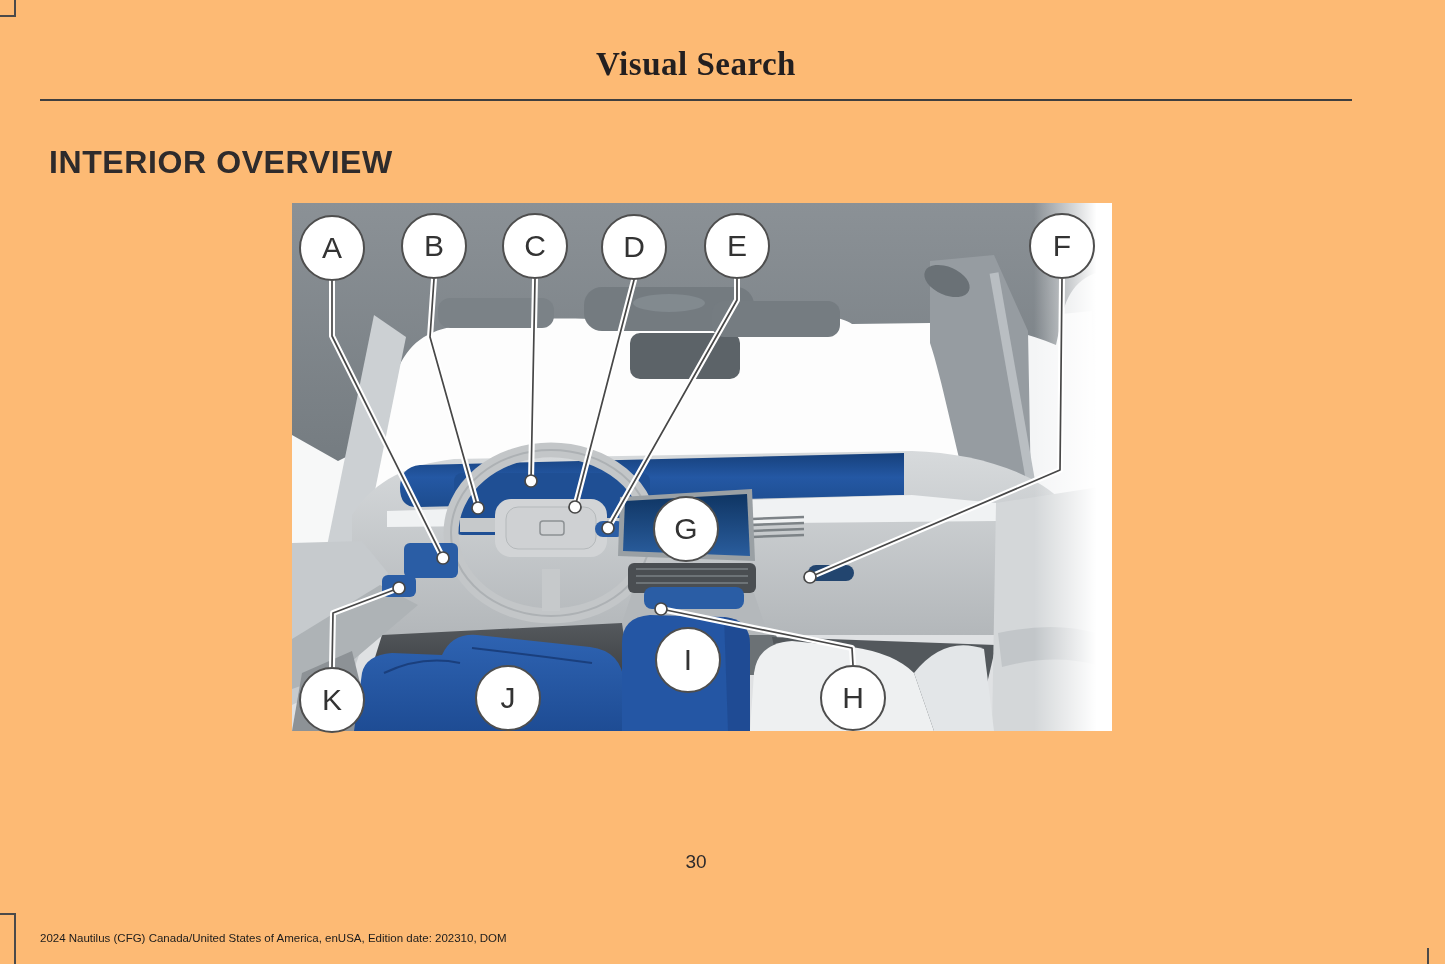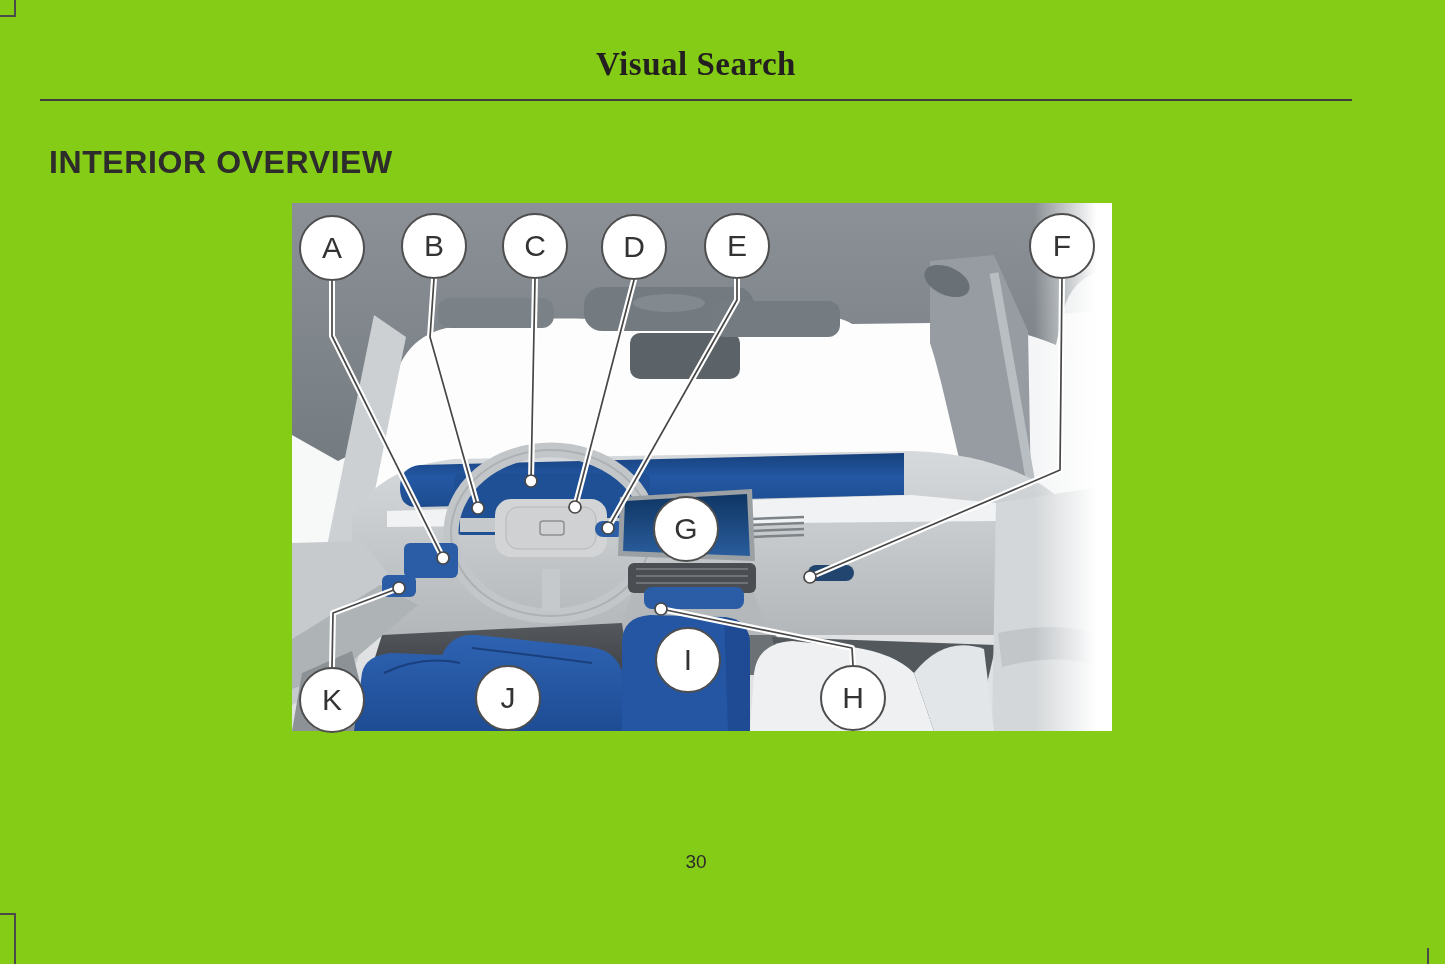--- a/index.html
+++ b/index.html
@@ -1,16 +1,16 @@
 <!DOCTYPE html>
 <html><head>
 <meta charset="utf-8">
 <style>
   html,body{margin:0;padding:0;background:#fff;}
-  .page{position:relative;width:1445px;height:964px;background:#84cc16;overflow:hidden;
+  .page{position:relative;width:1445px;height:964px;background:#fdba74;overflow:hidden;
         font-family:"Liberation Sans",sans-serif;color:#2d2a2b;}
   
   .crop{position:absolute;background:#4a4a4a;}
   
   .title{position:absolute;left:40px;top:46px;width:1312px;text-align:center;
          font-family:"Liberation Serif",serif;font-weight:700;font-size:33px;
          letter-spacing:.5px;color:#231f20;}
   .title-rule{position:absolute;left:40px;top:99px;width:1312px;height:2px;background:#3f3f3f;}
   .section-heading{position:absolute;left:49px;top:144px;font-size:32px;font-weight:700;
          letter-spacing:.6px;color:#2e2b2c;}
@@ -199,14 +199,15 @@
         <div class="callout" style="left: 770px; top: 43px;">F</div>
         <div class="callout" style="left: 394px; top: 326px;">G</div>
         <div class="callout" style="left: 561px; top: 495px;">H</div>
         <div class="callout" style="left: 396px; top: 457px;">I</div>
         <div class="callout" style="left: 216px; top: 495px;">J</div>
         <div class="callout" style="left: 40px; top: 497px;">K</div>
       </div>
   </div>
 
   <div class="page-number">30</div>
+  <div class="footer-text">2024 Nautilus (CFG) Canada/United States of America, enUSA, Edition date: 202310, DOM</div>
 
 </div>
 
 </body></html>

